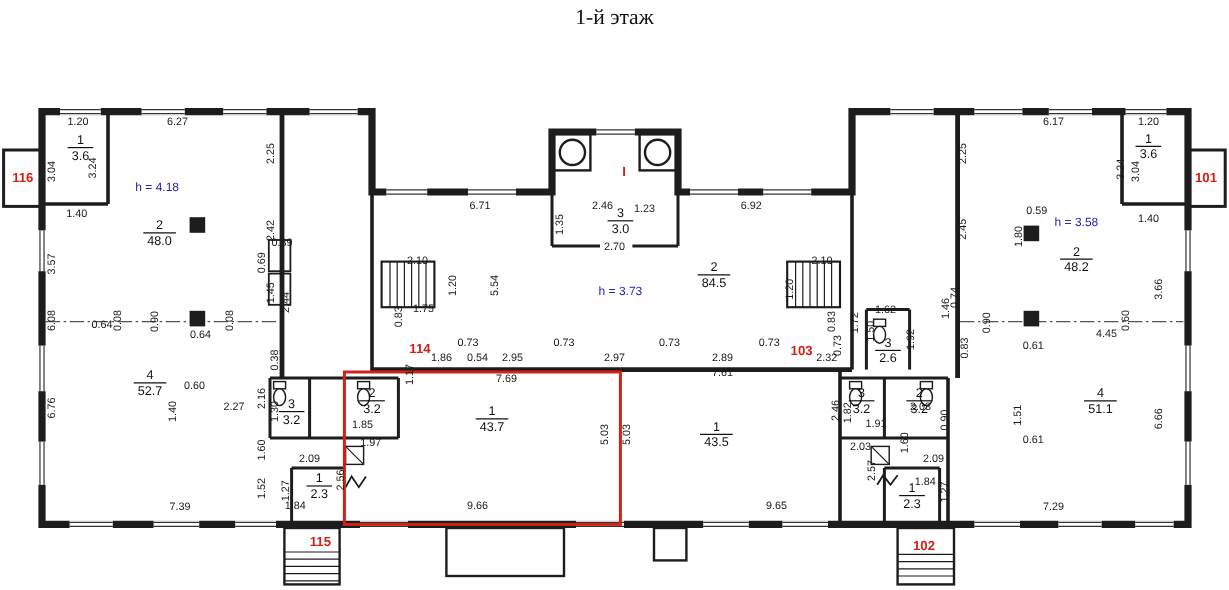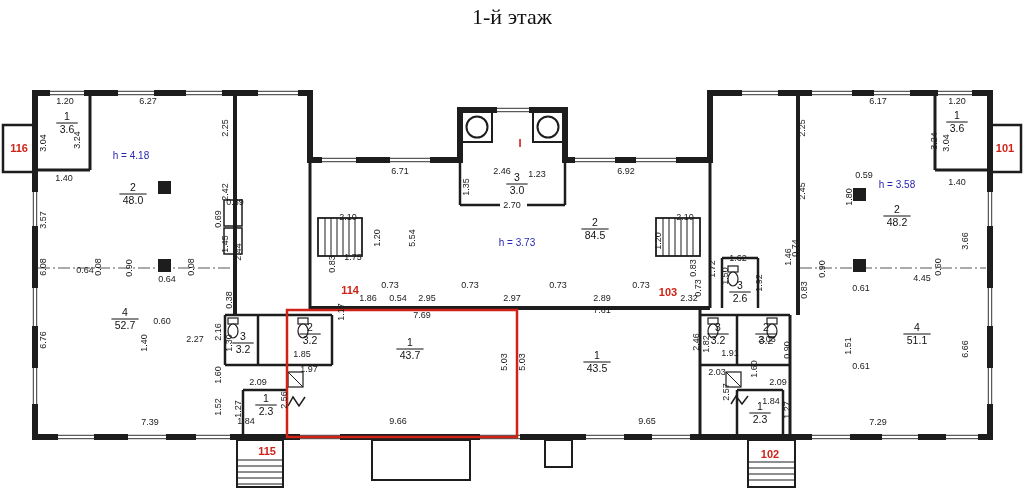--- a/index.html
+++ b/index.html
@@ -1,18 +1,18 @@
 <!DOCTYPE html>
 <html><head>
 <meta charset="utf-8">
 <style>
   html,body{margin:0;padding:0;width:1024px;height:492px;background:#fff;overflow:hidden;}
   body{font-family:"Liberation Sans",sans-serif;position:relative;}
   .title{position:absolute;top:4px;left:0;width:100%;text-align:center;
-         font-family:"Liberation Serif",serif;font-size:22px;color:#111;}
+         font-family:"Liberation Serif",serif;font-size:18px;color:#111;}
   svg{position:absolute;top:0;left:0;}
   svg text{font-family:"Liberation Sans",sans-serif;}
 </style>
 </head>
 <body>
 
 <div class="title">1-й этаж</div>
 <svg id="plan" width="1024" height="492" viewBox="0 0 1024 492">
     <line x1="38" y1="268" x2="232" y2="268" stroke="#555" stroke-width="1" stroke-dasharray="12 3 2 3"></line>
     <line x1="800" y1="268" x2="986" y2="268" stroke="#555" stroke-width="1" stroke-dasharray="12 3 2 3"></line>

